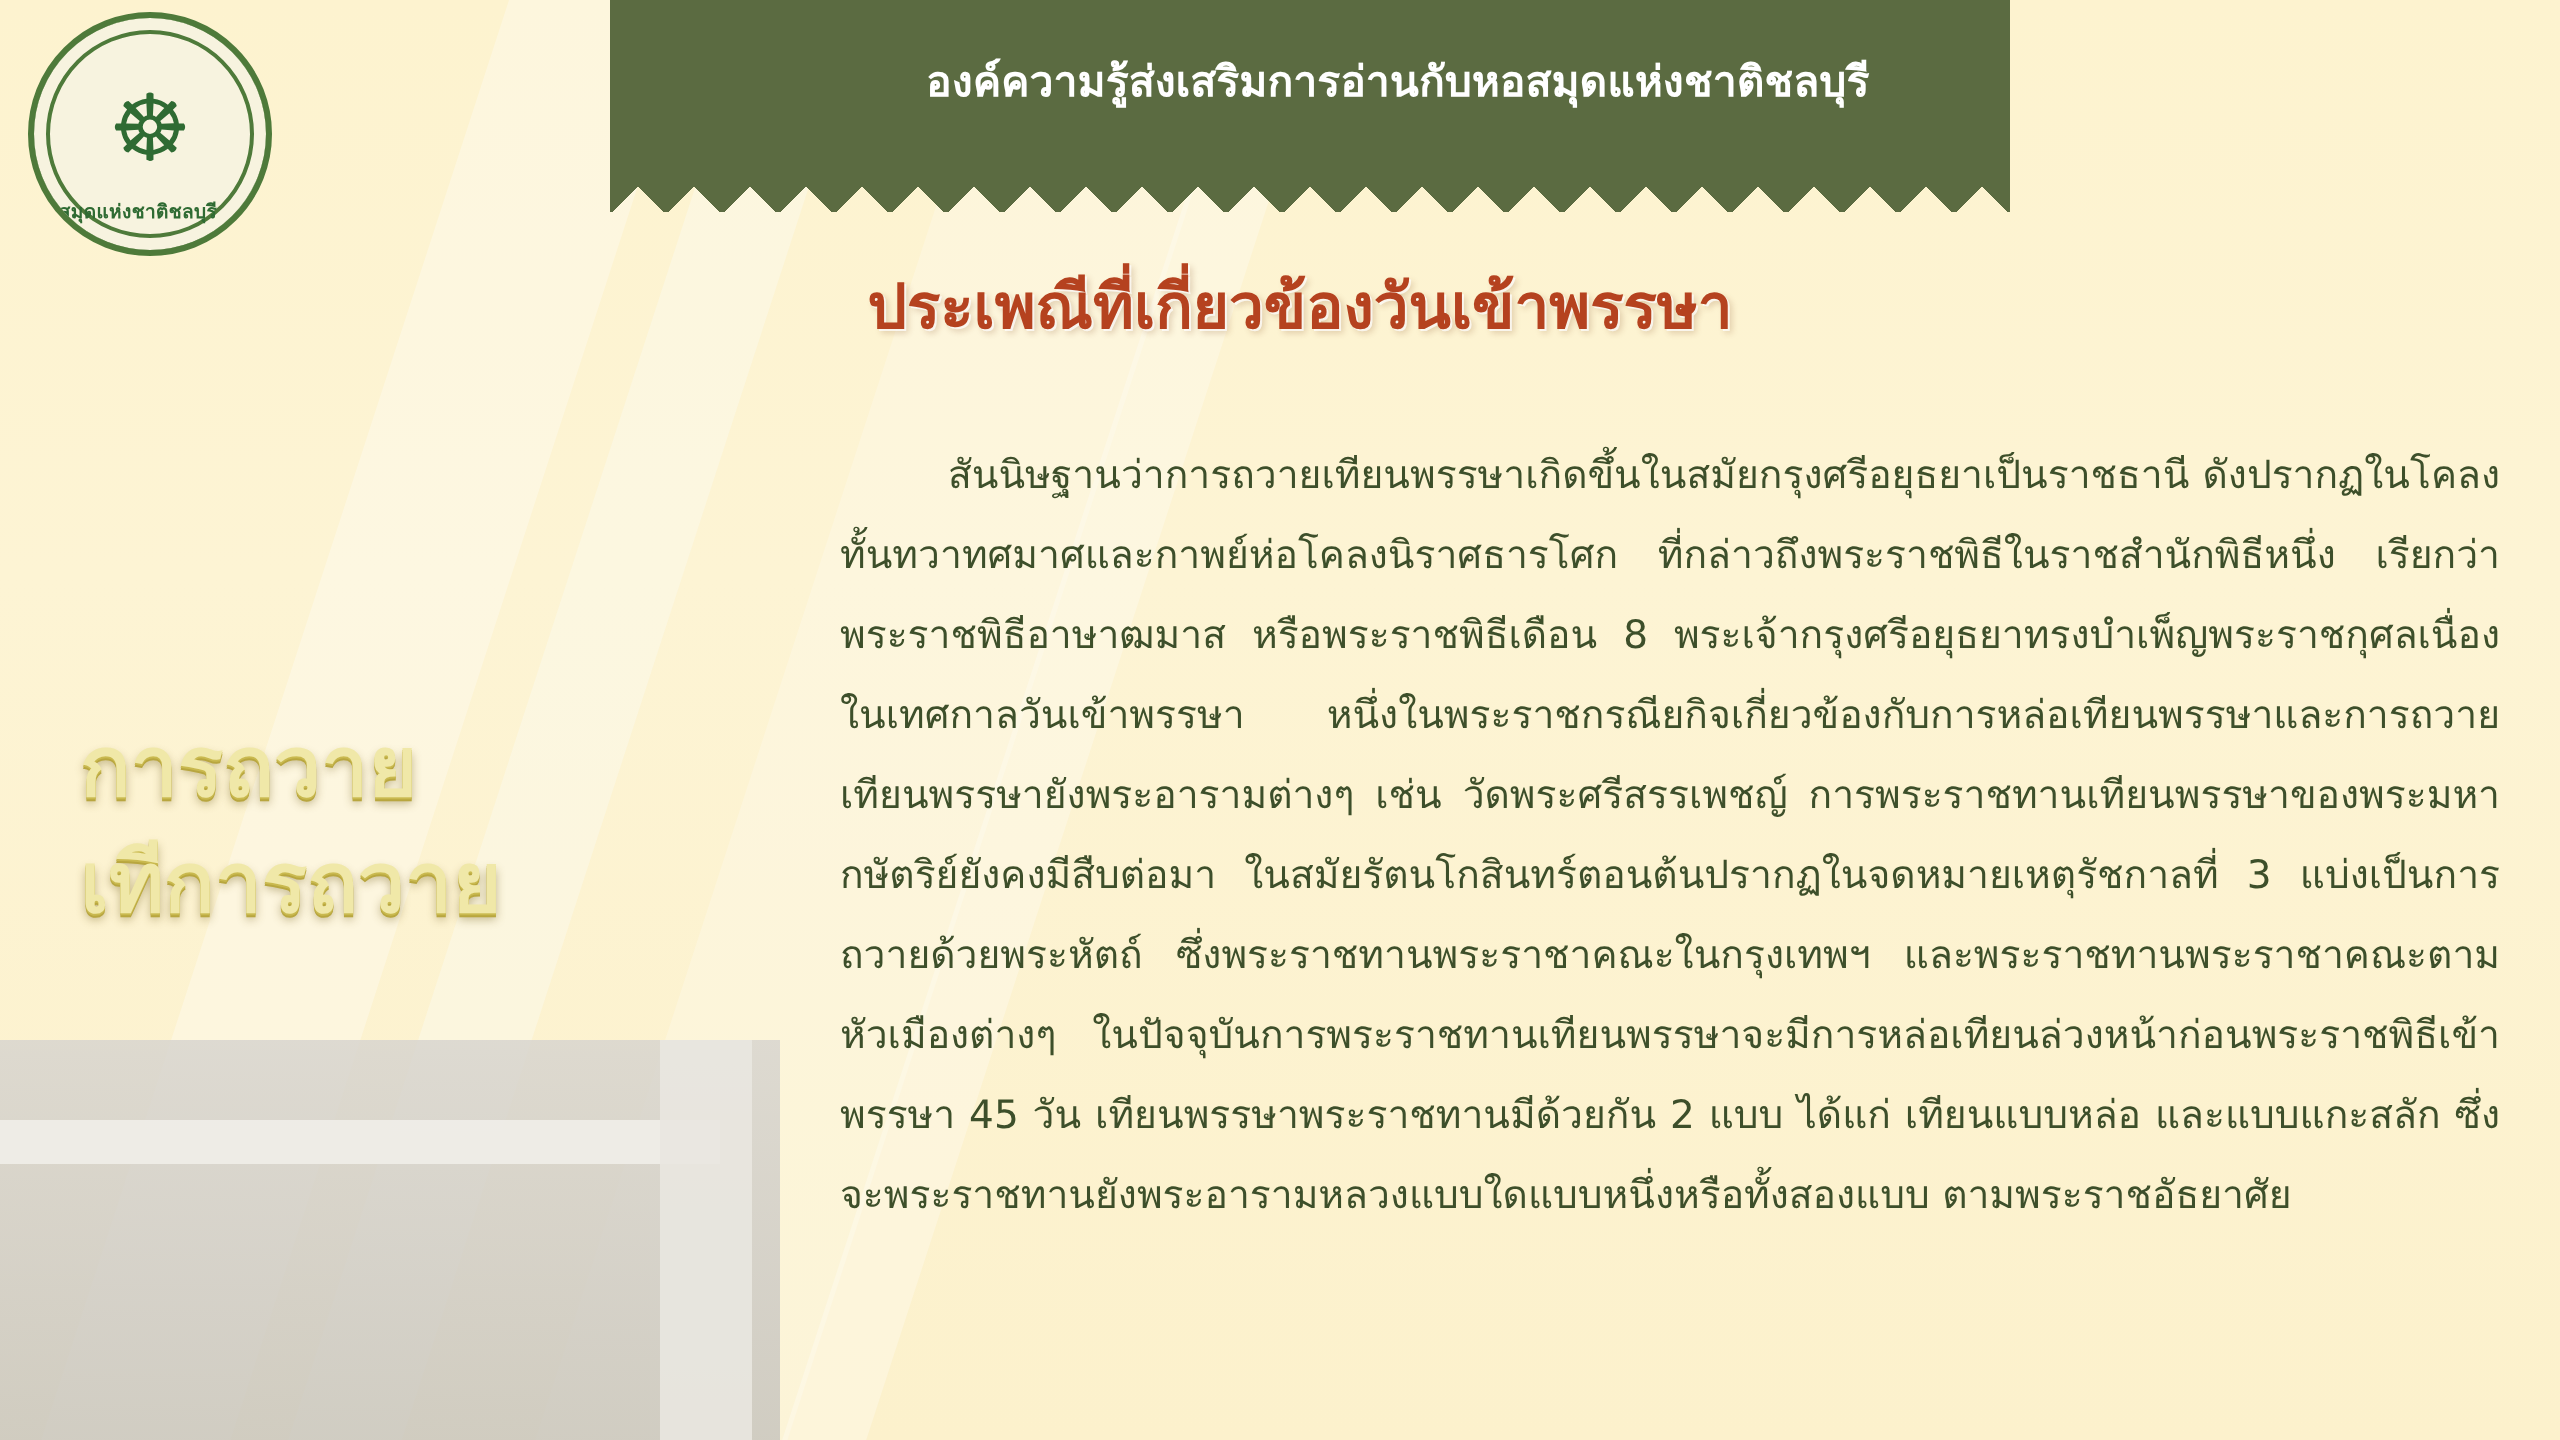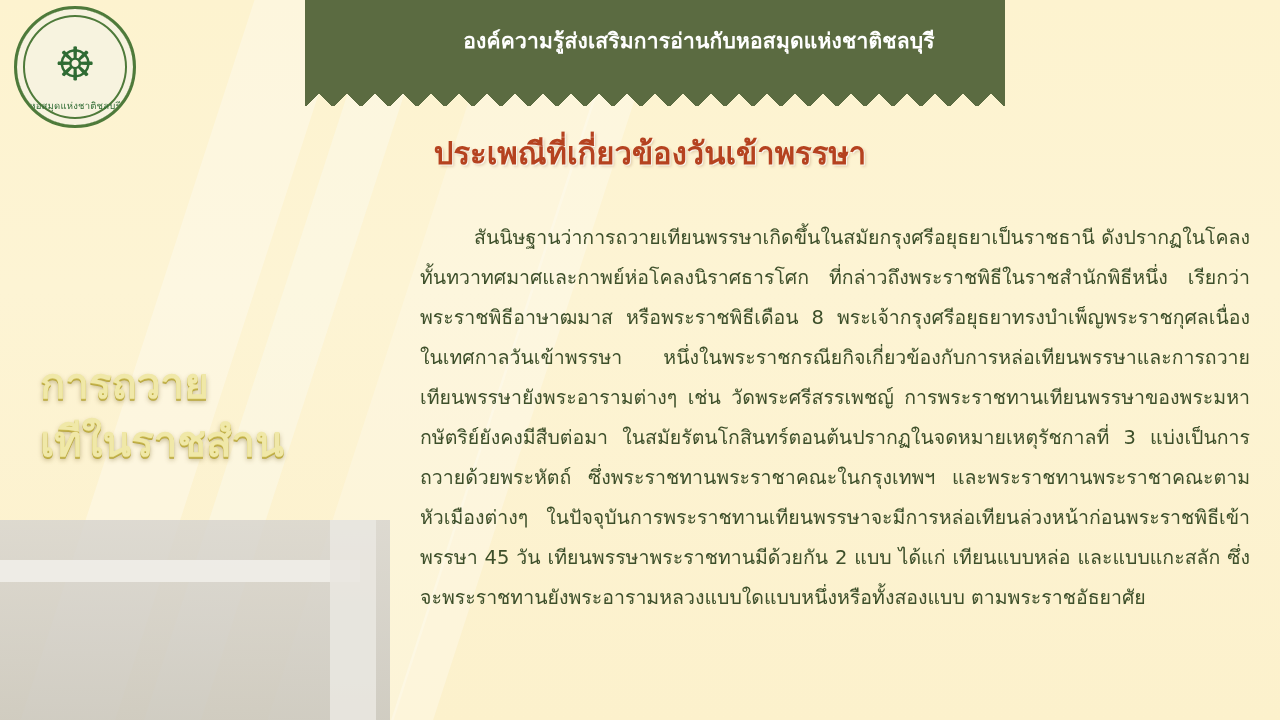--- a/index.html
+++ b/index.html
@@ -127,24 +127,24 @@
     color: #2f6b33;
     font-size: 46px;
     line-height: 1;
     margin-top: -6px;
   }
   #logo .logo-text {
     position: absolute;
     bottom: 12px;
     left: 0;
     width: 100%;
-    text-align: center;
+    text-align: left;
     font-size: 9.5px;
     color: #2f6b33;
-    font-weight: 400;
+    font-weight: 700;
     letter-spacing: .2px;
   }
 
   
   #slide-title {
     position: absolute;
     left: 300px;
     top: 128px;
     width: 700px;
     text-align: center;
@@ -208,18 +208,18 @@
   <div id="banner-wrap">
     <div id="banner"></div>
     <div id="banner-zig"></div>
     <div id="banner-title">องค์ความรู้ส่งเสริมการอ่านกับหอสมุดแห่งชาติชลบุรี</div>
   </div>
 
   <div id="slide-title">ประเพณีที่เกี่ยวข้องวันเข้าพรรษา</div>
 
   <div id="side-title">
     <div>การถวาย</div>
-    <div>เทีในราชสำน</div>
+    <div>เทีการถวาย</div>
   </div>
 
   <div id="body-text">สันนิษฐานว่าการถวายเทียนพรรษาเกิดขึ้นในสมัยกรุงศรีอยุธยาเป็นราชธานี ดังปรากฏในโคลงทั้นทวาทศมาศและกาพย์ห่อโคลงนิราศธารโศก ที่กล่าวถึงพระราชพิธีในราชสำนักพิธีหนึ่ง เรียกว่า พระราชพิธีอาษาฒมาส หรือพระราชพิธีเดือน 8 พระเจ้ากรุงศรีอยุธยาทรงบำเพ็ญพระราชกุศลเนื่องในเทศกาลวันเข้าพรรษา หนึ่งในพระราชกรณียกิจเกี่ยวข้องกับการหล่อเทียนพรรษาและการถวายเทียนพรรษายังพระอารามต่างๆ เช่น วัดพระศรีสรรเพชญ์ การพระราชทานเทียนพรรษาของพระมหากษัตริย์ยังคงมีสืบต่อมา ในสมัยรัตนโกสินทร์ตอนต้นปรากฏในจดหมายเหตุรัชกาลที่ 3 แบ่งเป็นการถวายด้วยพระหัตถ์ ซึ่งพระราชทานพระราชาคณะในกรุงเทพฯ และพระราชทานพระราชาคณะตามหัวเมืองต่างๆ ในปัจจุบันการพระราชทานเทียนพรรษาจะมีการหล่อเทียนล่วงหน้าก่อนพระราชพิธีเข้าพรรษา 45 วัน เทียนพรรษาพระราชทานมีด้วยกัน 2 แบบ ได้แก่ เทียนแบบหล่อ และแบบแกะสลัก ซึ่งจะพระราชทานยังพระอารามหลวงแบบใดแบบหนึ่งหรือทั้งสองแบบ ตามพระราชอัธยาศัย</div>
 
 </div>
 
 </body></html>

